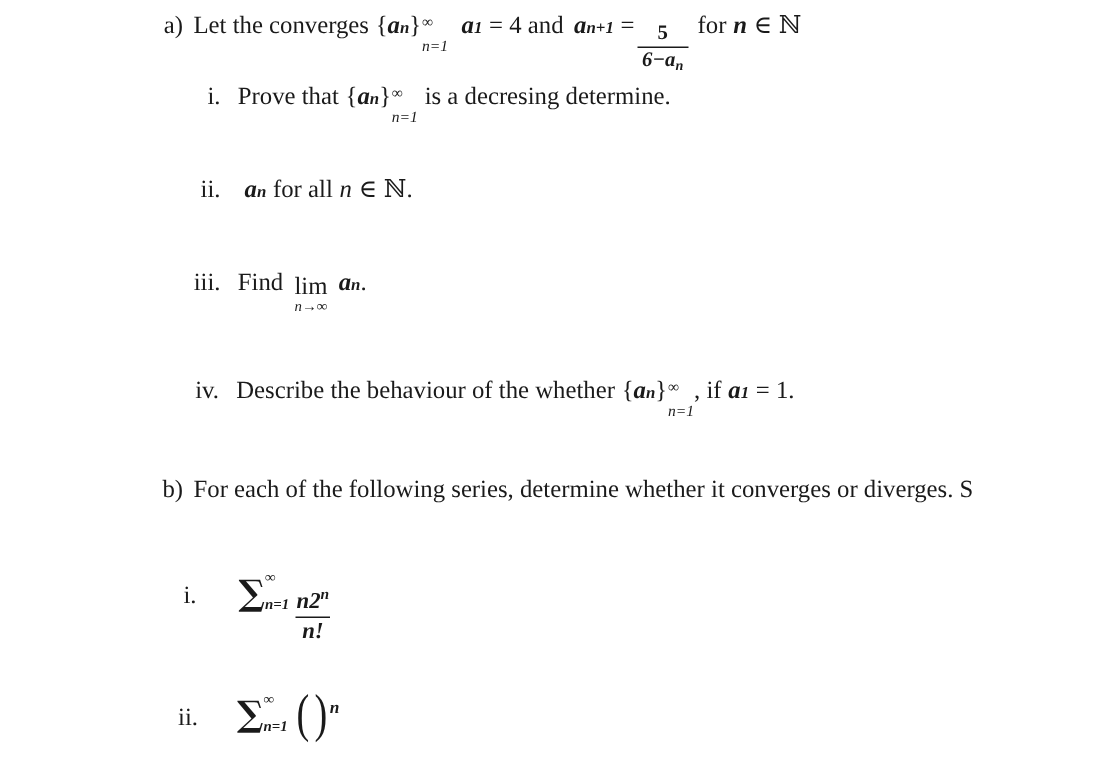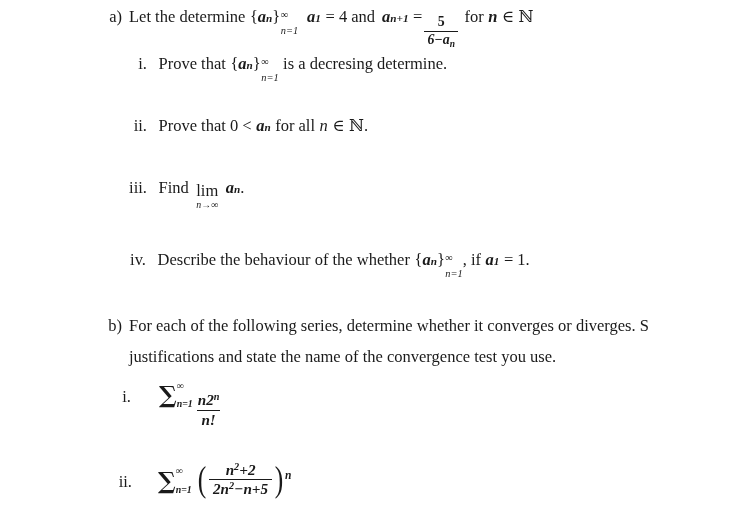--- a/index.html
+++ b/index.html
@@ -230,21 +230,21 @@
 </style>
 </head>
 <body>
 
 <div class="sheet">
 
   <div class="line" style="left:100px; top:8px;">
     <span class="marker" style="width:22px;">a)</span>
     <span class="sp-w"></span>
     <span class="body-text">
-      <span>Let the determine</span>
+      <span>Let the converges</span>
         <span class="sp"></span>
       <span class="seqset">
         <span class="upr">{</span>
           <span class="mathbold">a</span>
           <sub class="mathbold">n</sub>
           <span class="upr">}</span>
           <span class="updown">
             <span class="up">∞</span>
             <span class="dn">n=1</span>
           </span>
@@ -295,21 +295,20 @@
         <span class="sp"></span>
       <span>is a decresing determine.</span>
     </span>
   </div>
 
   <div class="line" style="left:124px; top:117px;">
     <span class="marker" style="width:23px;">ii.</span>
     <span class="sp-w"></span>
       <span class="sp"></span>
     <span class="body-text">
-      <span>Prove that 0 &lt;</span>
         <span class="sp"></span>
       <span class="mathbold">a</span>
         <sub class="mathbold">n</sub>
         <span class="sp"></span>
       <span>for all</span>
         <span class="sp"></span>
       <span class="mathvar">n</span>
         <span class="sp"></span>
       <span>∈</span>
         <span class="sp"></span>
@@ -361,23 +360,20 @@
       <span>= 1.</span>
     </span>
   </div>
 
   <div class="line" style="left:100px; top:317px;">
     <span class="marker" style="width:22px;">b)</span>
     <span class="sp-w"></span>
     <span class="body-text">For each of the following series, determine whether it converges or diverges. S</span>
   </div>
 
-  <div class="line" style="left:129px; top:348px;">
-    <span class="body-text">justifications and state the name of the convergence test you use.</span>
-  </div>
 
   <div class="line" style="left:117px; top:385px;">
     <span class="marker" style="width:14px;">i.</span>
     <span style="display:inline-block;width:28px;"></span>
     <span class="body-text">
       <span class="sumop">
         <span class="sigma">∑</span>
         <span class="sumlims">
           <span class="up">∞</span>
           <span class="dn">n=1</span>
@@ -397,23 +393,19 @@
       <span class="sumop">
         <span class="sigma">∑</span>
         <span class="sumlims">
           <span class="up">∞</span>
           <span class="dn">n=1</span>
         </span>
       </span>
       <span class="sp"></span>
       <span class="bigparen">
         <span class="paren">(</span>
-        <span class="dfrac">
-          <span class="num"><span>n</span><sup>2</sup><span>+2</span></span>
-          <span class="den"><span>2n</span><sup>2</sup><span>−n+5</span></span>
-        </span>
         <span class="paren">)</span>
       </span>
         <span class="powsup">n</span>
     </span>
   </div>
 
 </div>
 
 </body></html>

